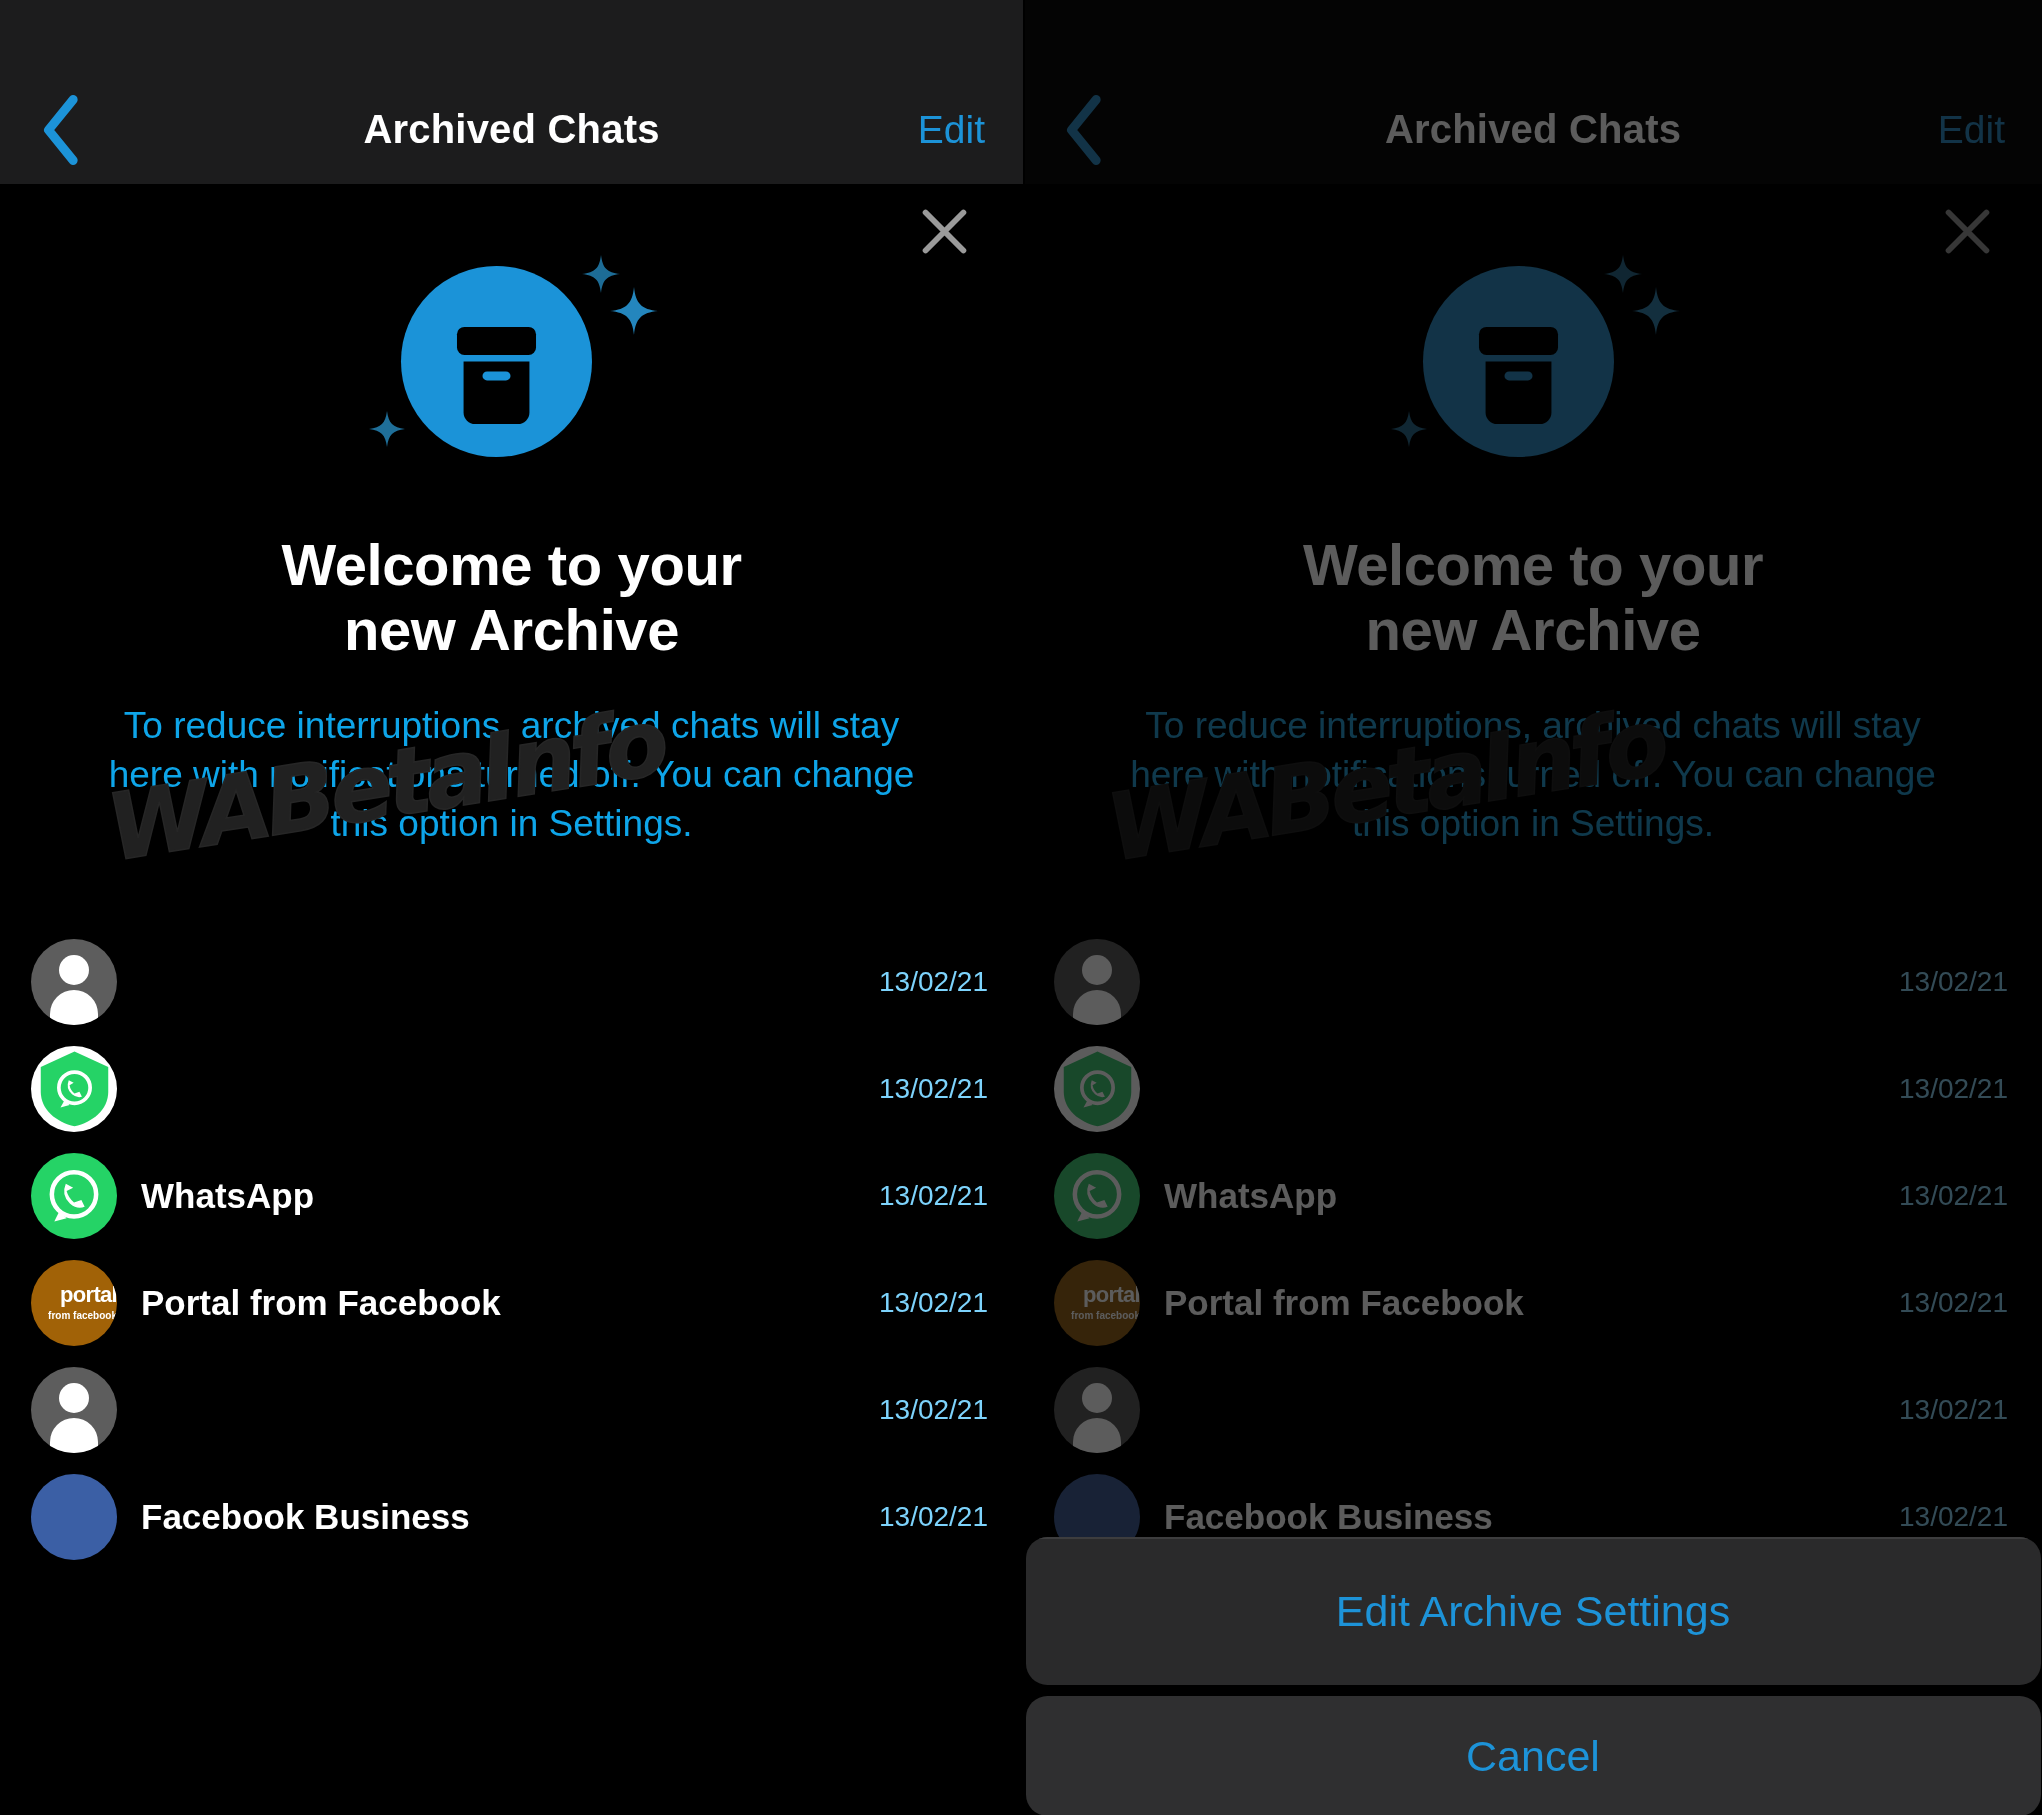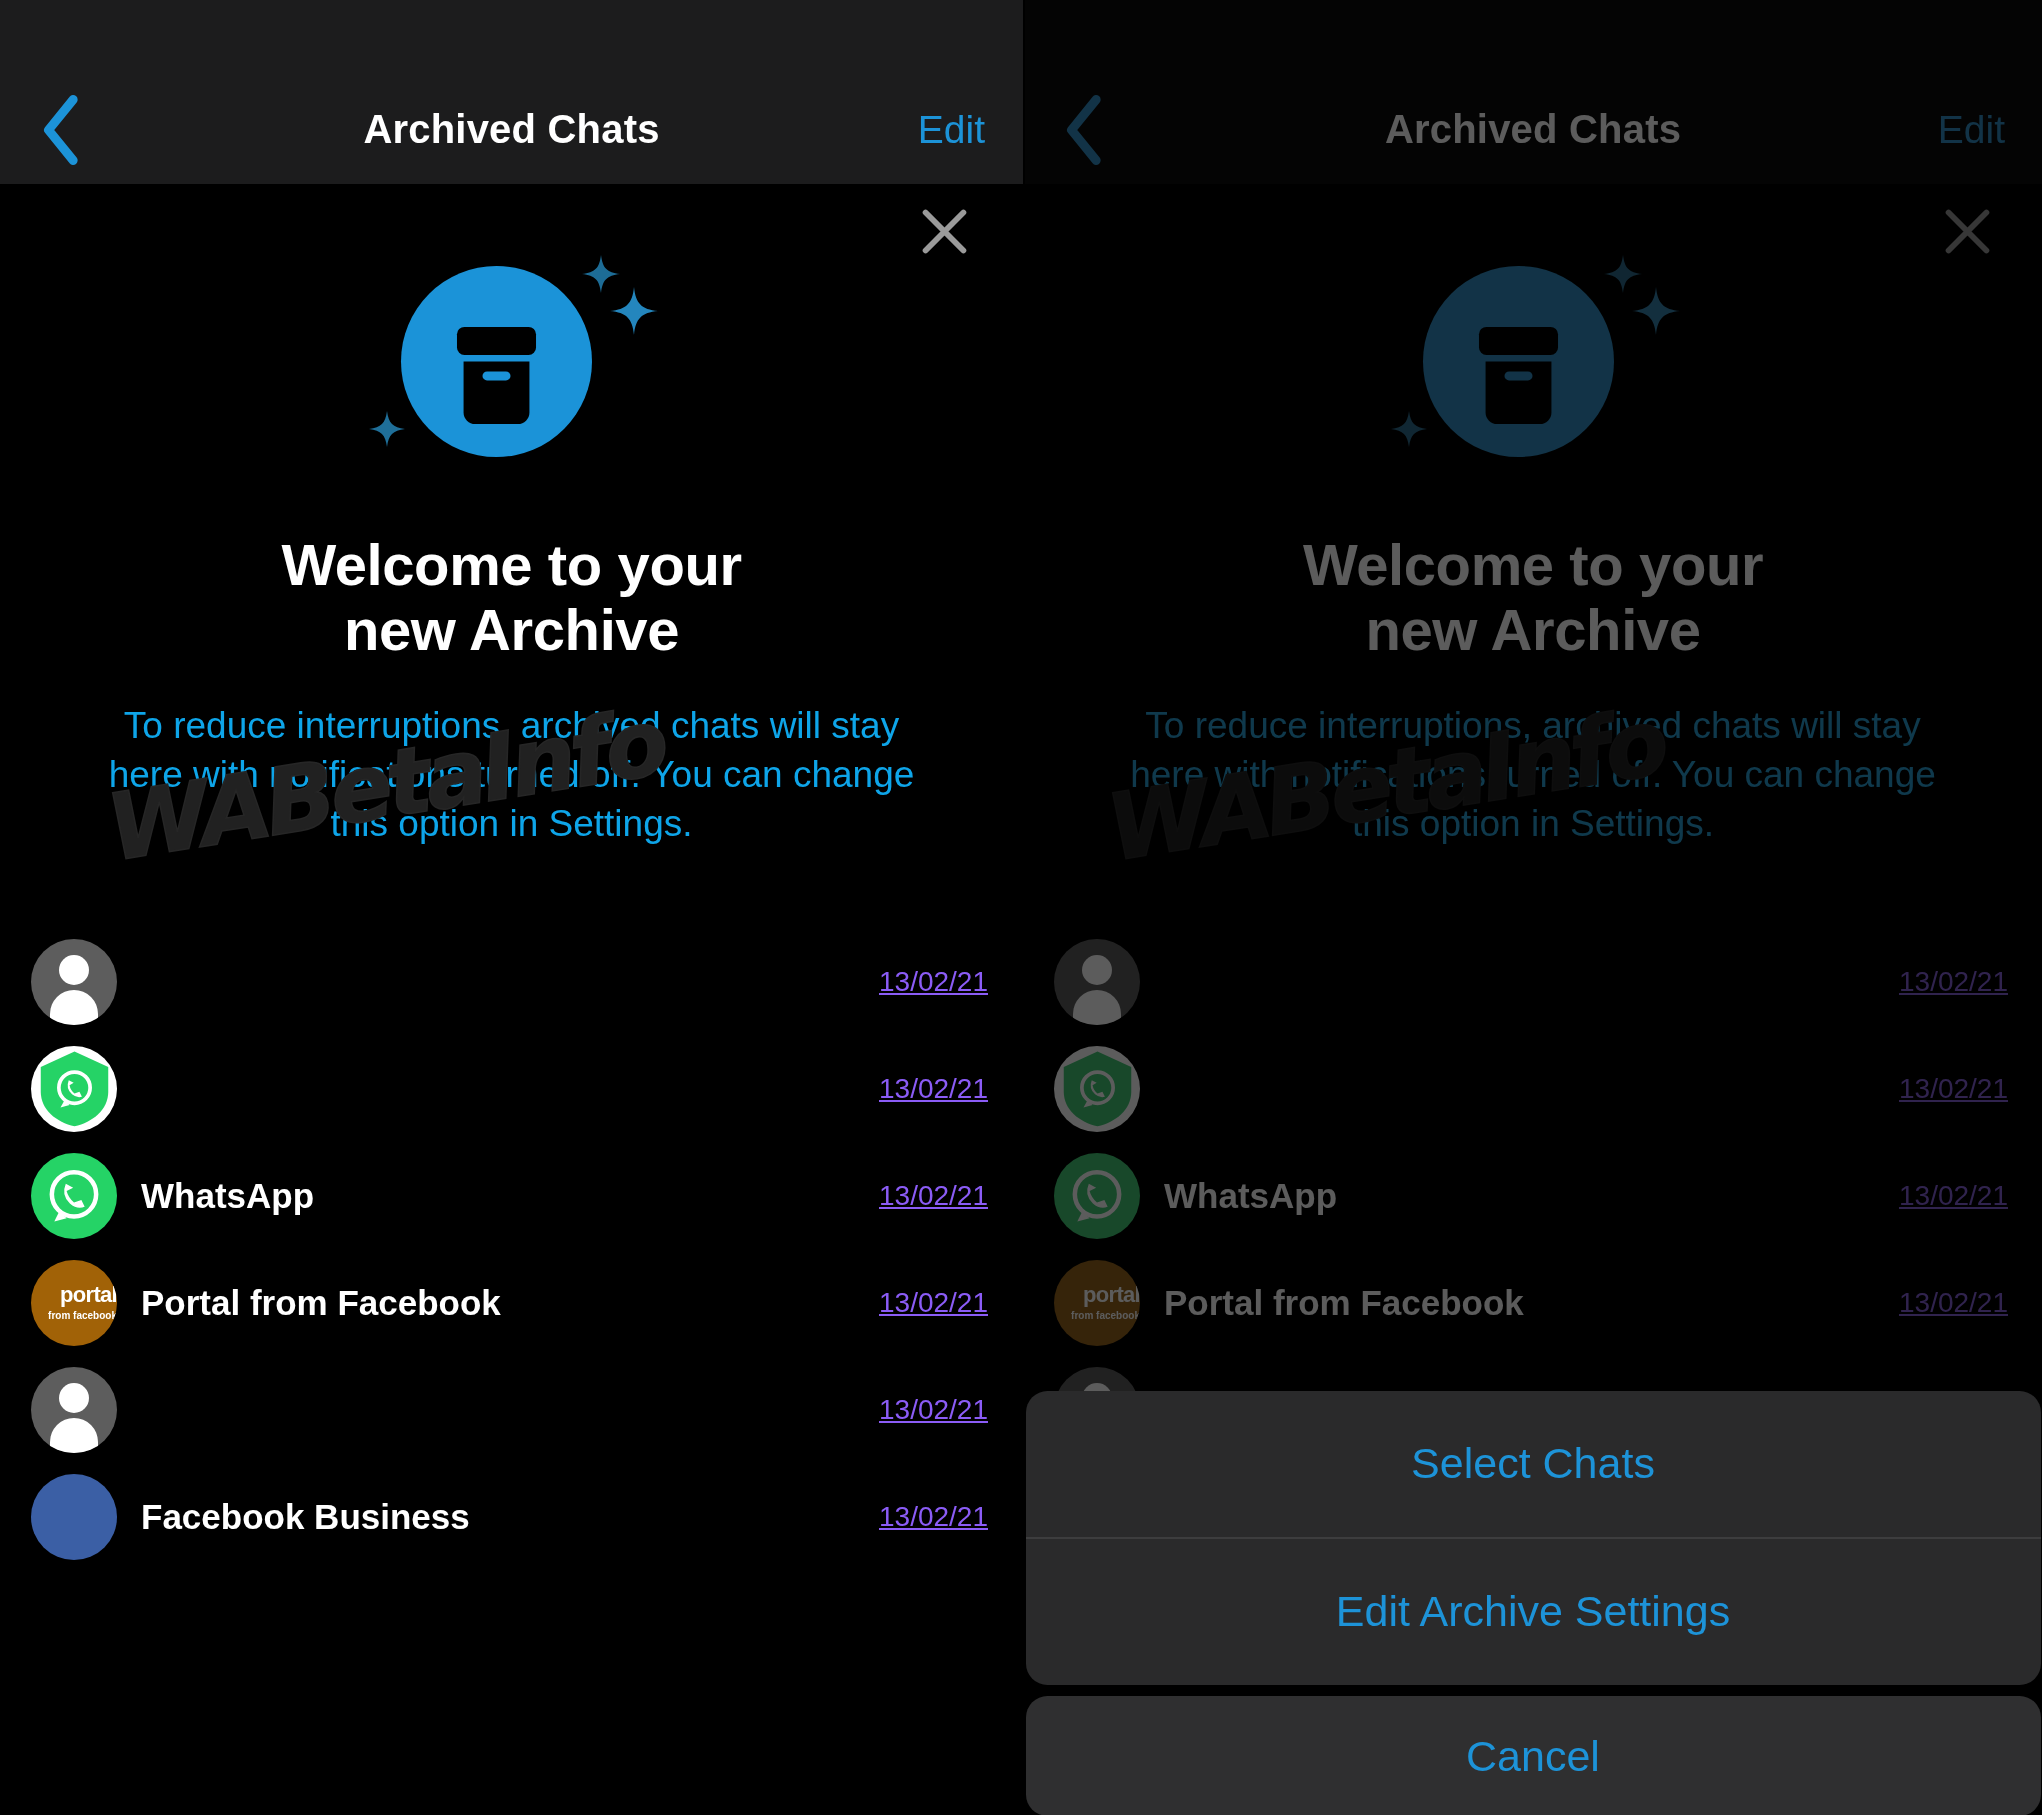--- a/index.html
+++ b/index.html
@@ -109,21 +109,21 @@
   .av-portal .p1{font-size:22px;font-weight:bold;color:#fff;line-height:1;letter-spacing:-0.7px;}
   .av-portal .p2{font-size:10px;color:#fff;line-height:1;margin-top:4.1px;font-weight:600;}
   .av-fb{background:#3b5fa5;}
 
   .chat-name{
     position:absolute;left:141px;top:50%;transform:translateY(-50%);
     font-size:35px;font-weight:bold;color:#fff;white-space:nowrap;
   }
   .chat-date{
     position:absolute;right:35px;top:50%;transform:translateY(-50%);
-    font-size:28px;color:#8b5cf6;text-decoration:underline;
+    font-size:28px;color:#7dd3fc;
   }
 
   
   .sheet{
     position:absolute;left:-2.5px;right:-2.5px;bottom:0;z-index:40;
     padding:0 0 0 0;
   }
   .sheet-card{
     margin:0 5px;
     background:#2a2a2b;
@@ -377,21 +377,20 @@
           </div>
           <div class="nav-title">Archived Chats</div>
           <div class="nav-edit">Edit</div>
         </div>
       </div>
 
     </div>
 
     <div class="sheet">
       <div class="sheet-card">
-        <div class="sheet-item">Select Chats</div>
         <div class="sheet-sep"></div>
         <div class="sheet-item">Edit Archive Settings</div>
       </div>
       <div class="sheet-cancel">Cancel</div>
     </div>
   </div>
 
   <div class="seam"></div>
 </div>
 

